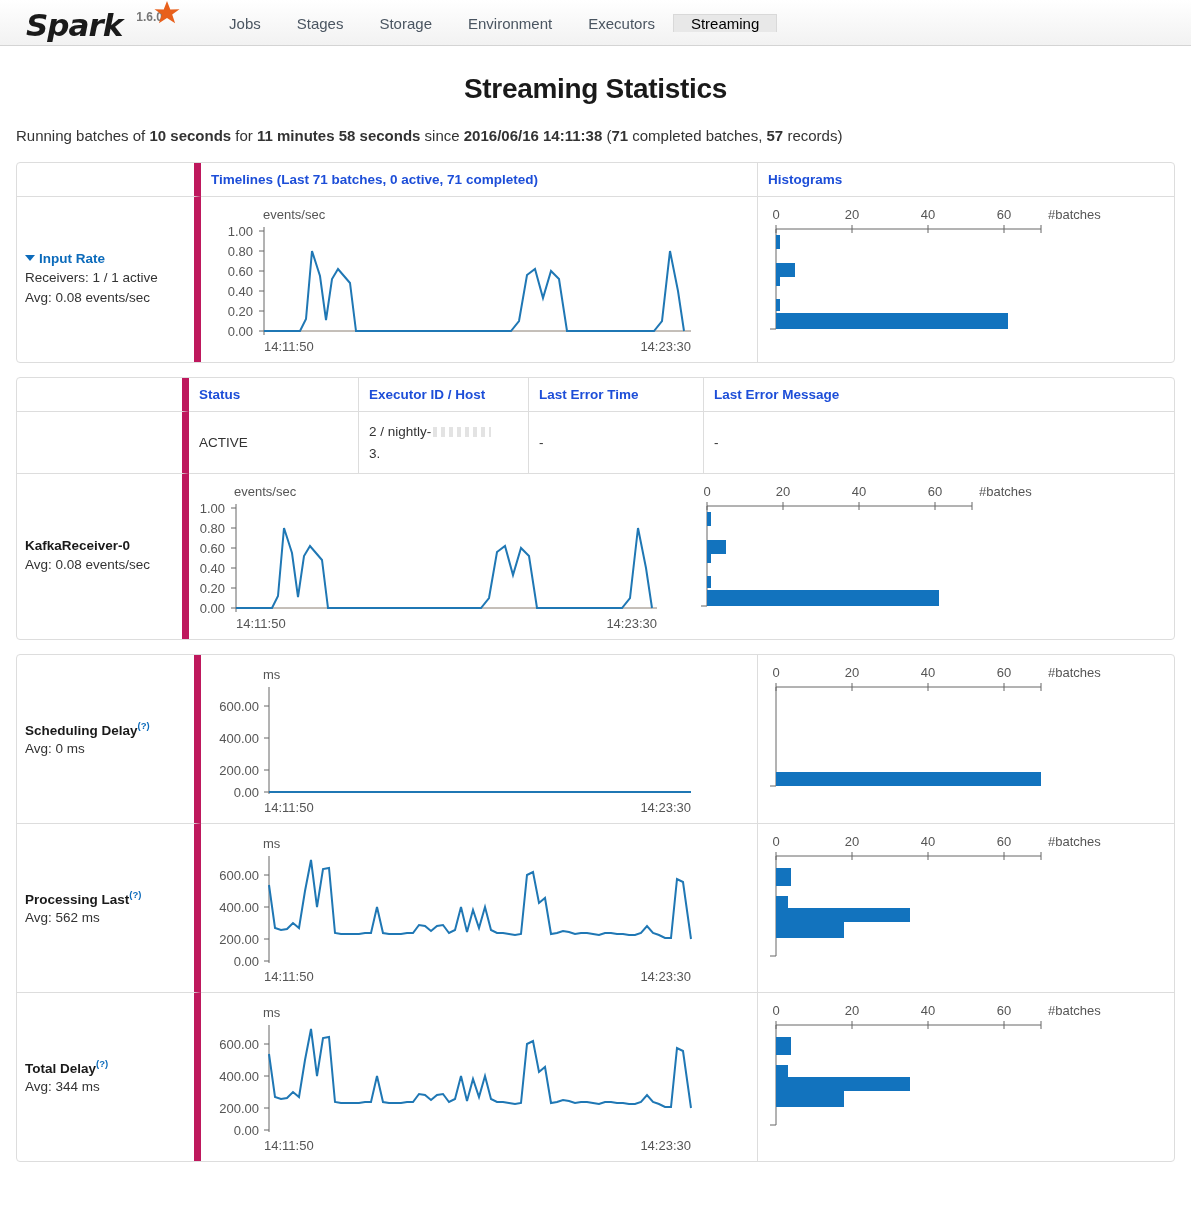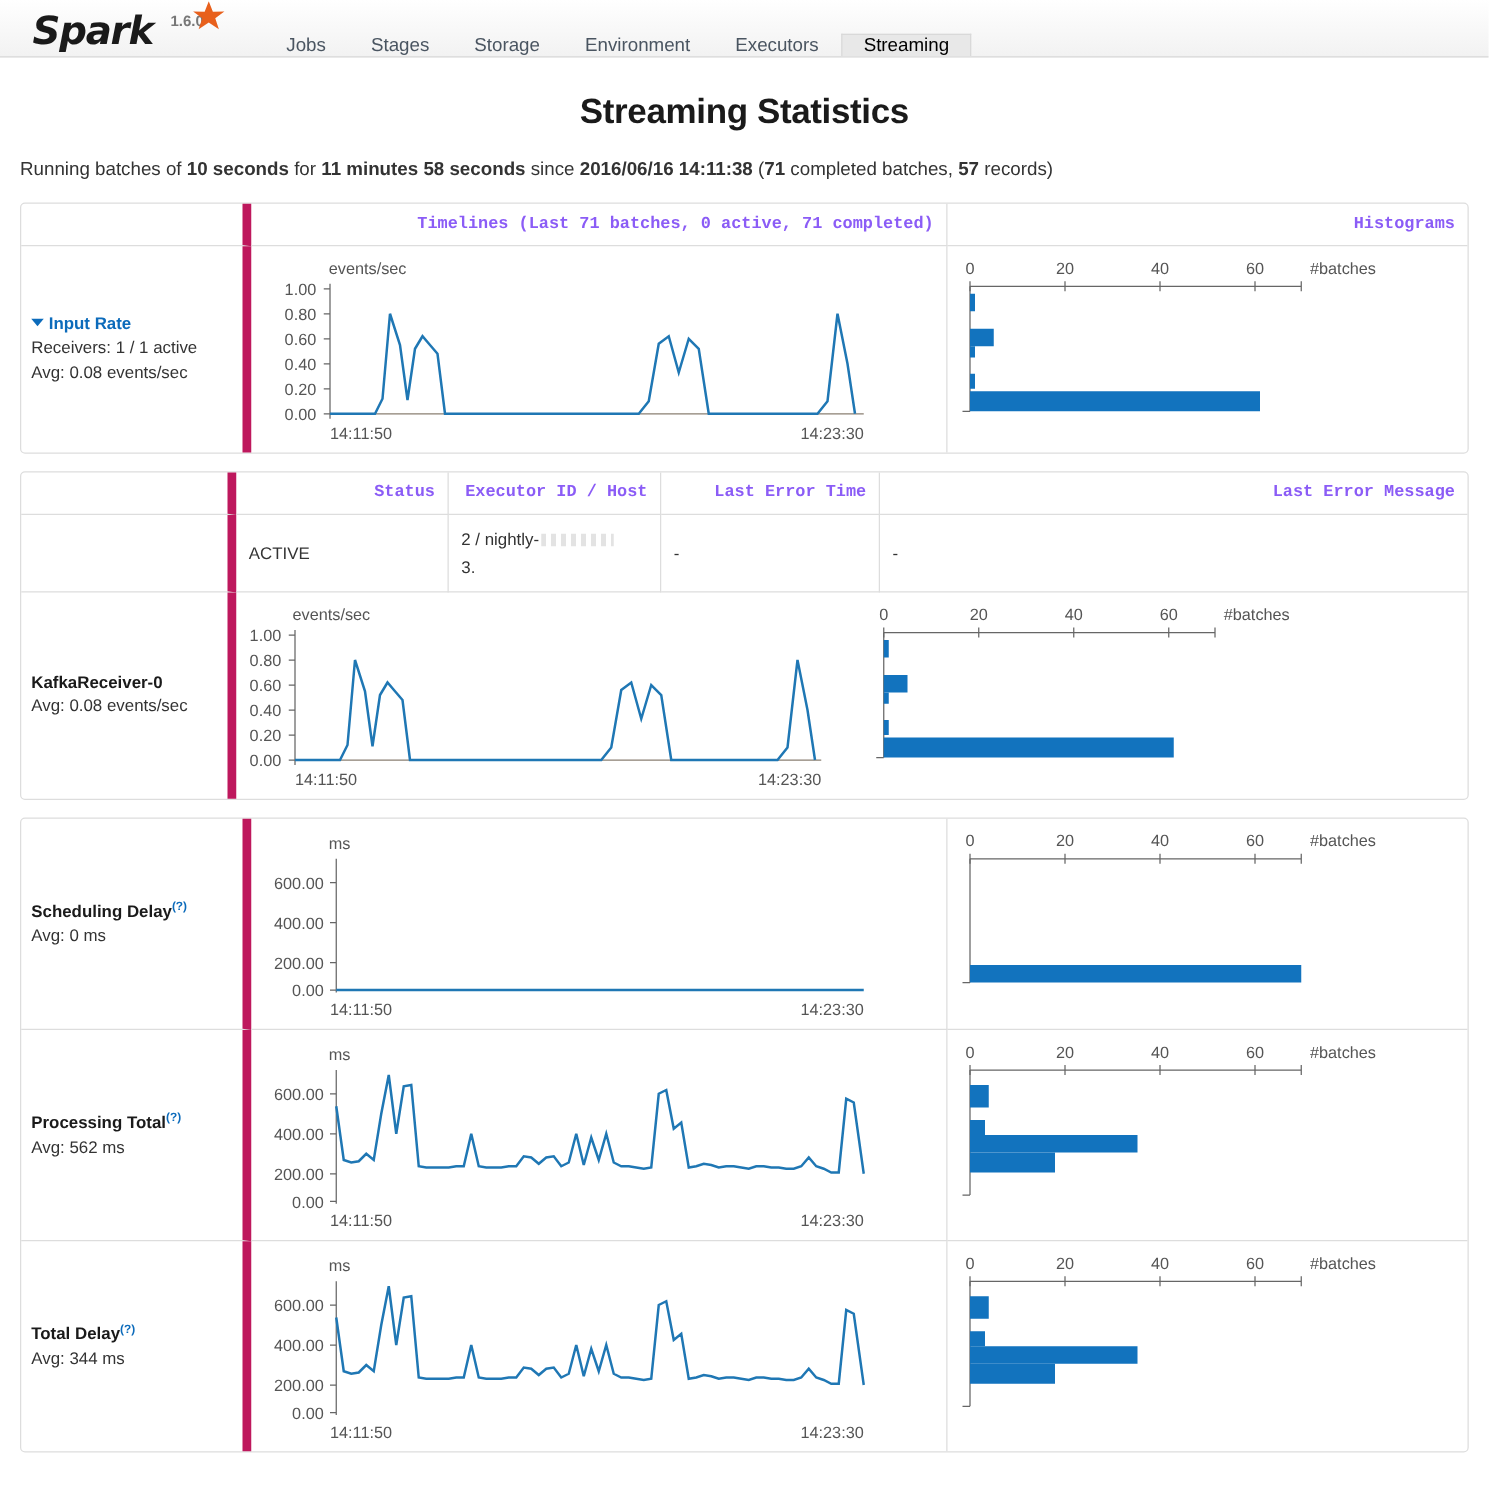--- a/index.html
+++ b/index.html
@@ -48,21 +48,21 @@
   }
   .brand-version {
     font-size: 12px;
     color: #777777;
     font-weight: bold;
     margin-left: 14px;
     padding-bottom: 4px;
   }
   .nav-tabs {
     display: flex;
-    align-items: flex-end;
+    align-items: center;
     margin-left: 42px;
     height: 100%;
     margin-top: 28px;
   }
   .nav-tab {
     display: flex;
     align-items: center;
     padding: 0 17px;
     font-size: 15px;
     color: #4a5561;
@@ -100,28 +100,27 @@
   .stat-table {
     width: 1159px;
     border: 1px solid #dddddd;
     border-radius: 4px;
     border-collapse: separate;
     border-spacing: 0;
     background: #fff;
     margin-bottom: 14px;
   }
   .stat-table th {
-    text-align: right;
+    text-align: left;
     font-weight: bold;
     font-size: 13.5px;
-    color: #8b5cf6;
+    color: #1d4ed8;
     padding: 9px 10px;
     border-bottom: 1px solid #dddddd;
     vertical-align: middle;
-    font-family: Liberation Mono, monospace;
   }
   .stat-table td {
     padding: 0;
     vertical-align: middle;
     border-bottom: 1px solid #dddddd;
   }
   .stat-table tr:last-child td { border-bottom: none; }
   .col-label { width: 184px; border-right: 7px solid #be185d; padding: 10px 10px 10px 8px !important; }
   .col-timeline { width: 557px; border-right: 1px solid #dddddd; }
   .col-hist { width: 416px; }
@@ -350,21 +349,21 @@
             <path class="axis-line" d="M18,26 L18,125 M12,125 L18,125"></path>
             <rect class="hbar" x="18" y="111" width="265" height="14"></rect>
           </svg>
         </div>
       </td>
     </tr>
 
     <tr>
       <td class="col-label">
         <div class="row-title">
-          <span>Processing Total</span><span class="qmark">(?)</span>
+          <span>Processing Last</span><span class="qmark">(?)</span>
         </div>
         <div class="row-sub">Avg: 562 ms</div>
       </td>
       <td class="col-timeline">
         <div class="chart-box">
           <svg width="530" height="155" viewBox="0 0 530 155">
             <text class="unit-lbl" x="62" y="18">ms</text>
             <text class="tick-lbl" x="58" y="50" text-anchor="end">600.00</text>
             <text class="tick-lbl" x="58" y="82" text-anchor="end">400.00</text>
             <text class="tick-lbl" x="58" y="114" text-anchor="end">200.00</text>

